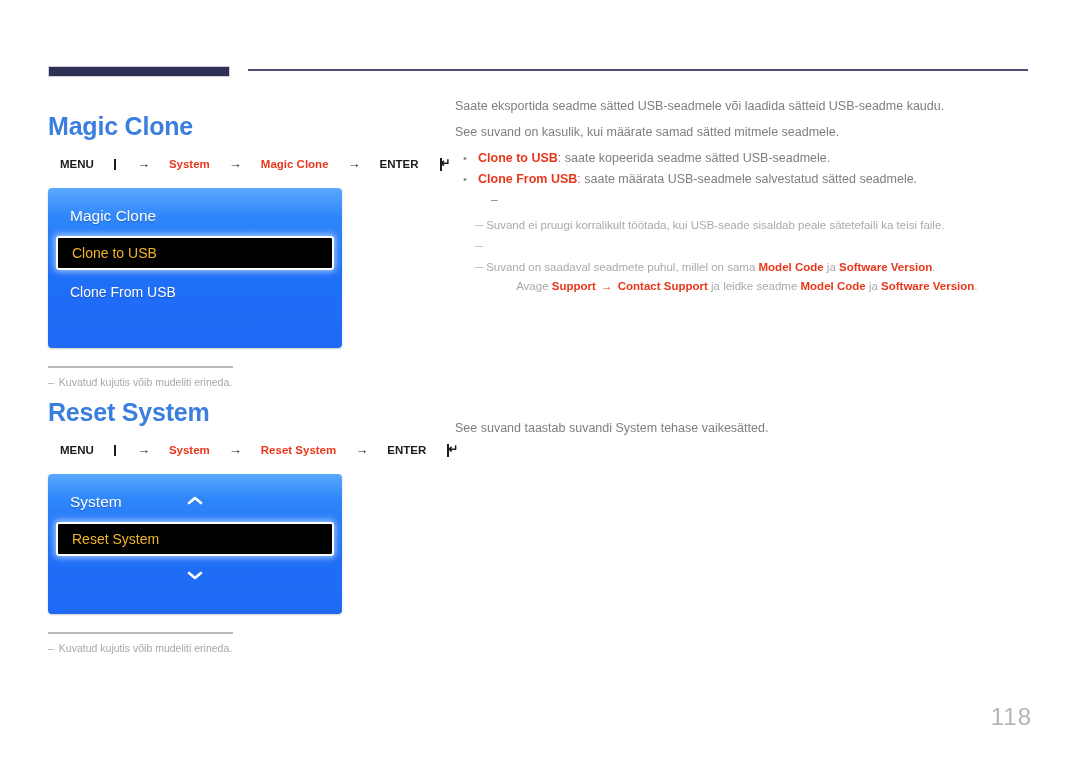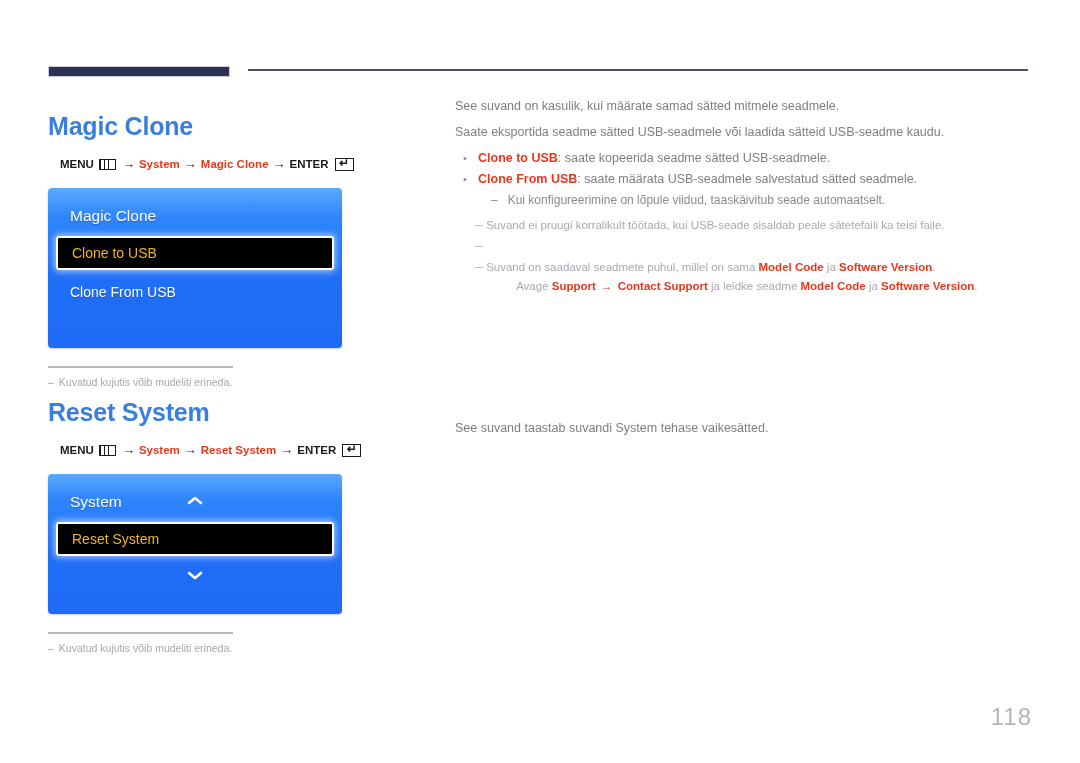--- a/index.html
+++ b/index.html
@@ -69,21 +69,21 @@
 
   
   .menu-path {
     margin-top: 16px;
     font-size: 11.5px;
     font-weight: bold;
     color: #1b1b1b;
     white-space: nowrap;
     display: flex;
     align-items: center;
-    gap: 3px;
+    gap: 18px;
     padding-left: 12px;
   }
   .menu-path .kw { color: #e8381c; }
   .menu-path .arrow {
     color: #1b1b1b;
     font-size: 13px;
     position: relative;
     top: -1px;
     padding: 0 1px;
   }
@@ -304,35 +304,34 @@
     <div class="caption-block">
       <div class="caption-rule"></div>
       <div class="caption-text">
         <span class="caption-dash">–</span>
         <span>Kuvatud kujutis võib mudeliti erineda.</span>
       </div>
     </div>
   </div>
 
   <div class="col-right">
+    <p class="para">Saate eksportida seadme sätted USB-seadmele või laadida sätteid USB-seadme kaudu.</p>
     <p class="para">See suvand on kasulik, kui määrate samad sätted mitmele seadmele.</p>
-    <p class="para">Saate eksportida seadme sätted USB-seadmele või laadida sätteid USB-seadme kaudu.</p>
 
     <div class="bullets">
       <div class="bullet">
         <span class="dot">•</span>
         <span><b>Clone to USB</b><span>: saate kopeerida seadme sätted USB-seadmele.</span></span>
       </div>
       <div class="bullet">
         <span class="dot">•</span>
         <span><b>Clone From USB</b><span>: saate määrata USB-seadmele salvestatud sätted seadmele.</span></span>
       </div>
       <div class="subdash">
         <span class="dash">–</span>
-        <span>Kui konfigureerimine on lõpule viidud, taaskäivitub seade automaatselt.</span>
       </div>
     </div>
 
     <div class="notes">
       <div class="note">
         <span class="dash">─</span>
         <span>Suvand ei pruugi korralikult töötada, kui USB-seade sisaldab peale sätetefaili ka teisi faile.</span>
       </div>
       <div class="note">
         <span class="dash">─</span>

